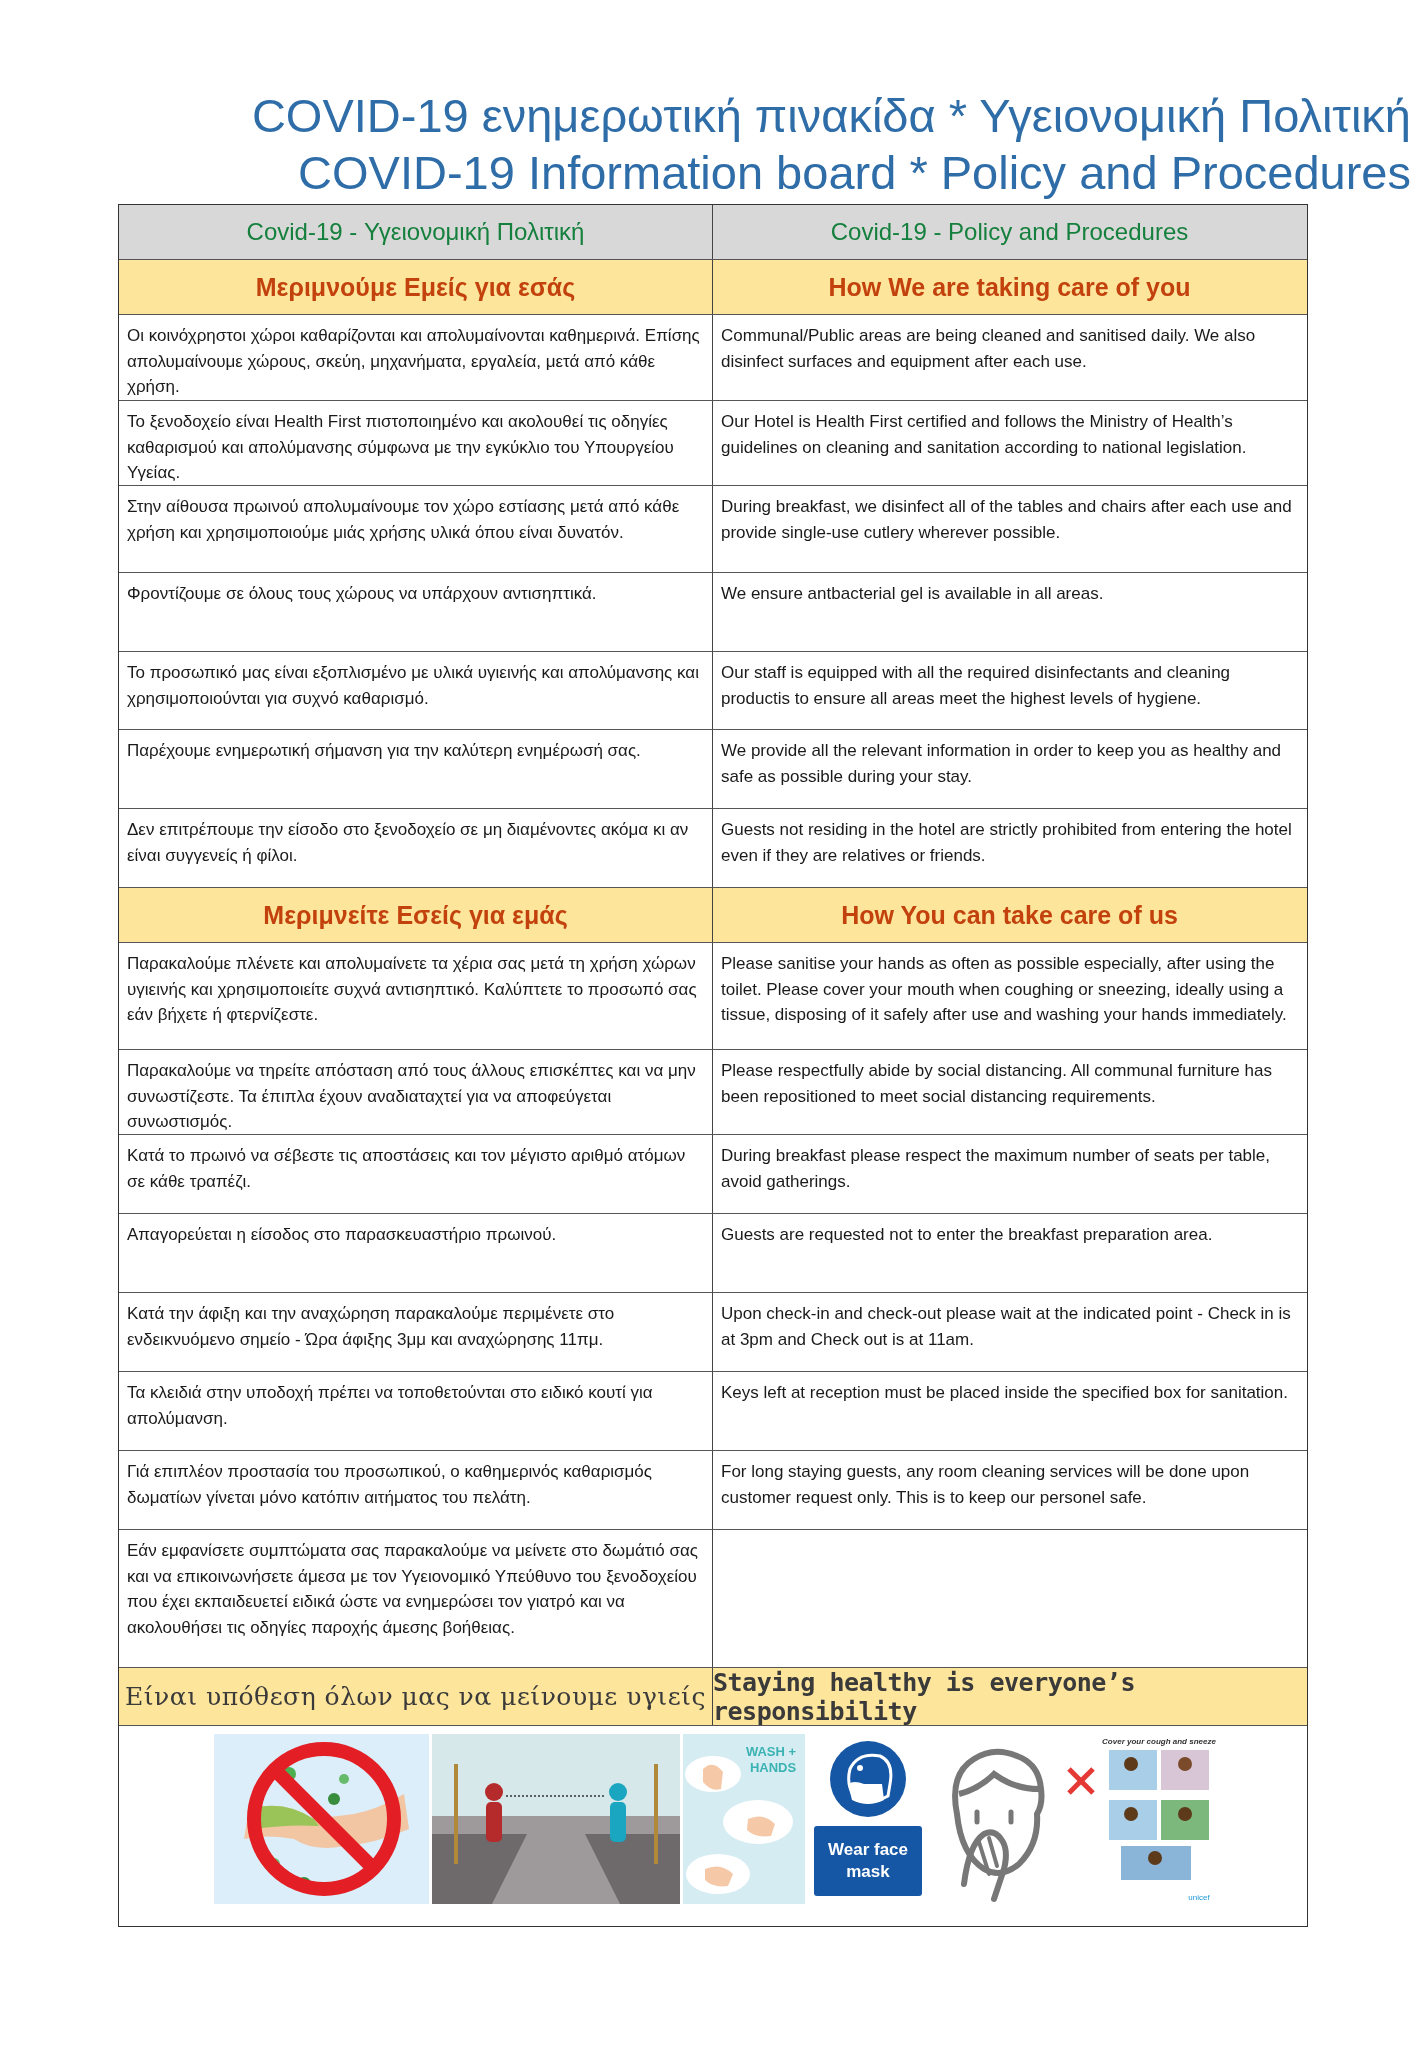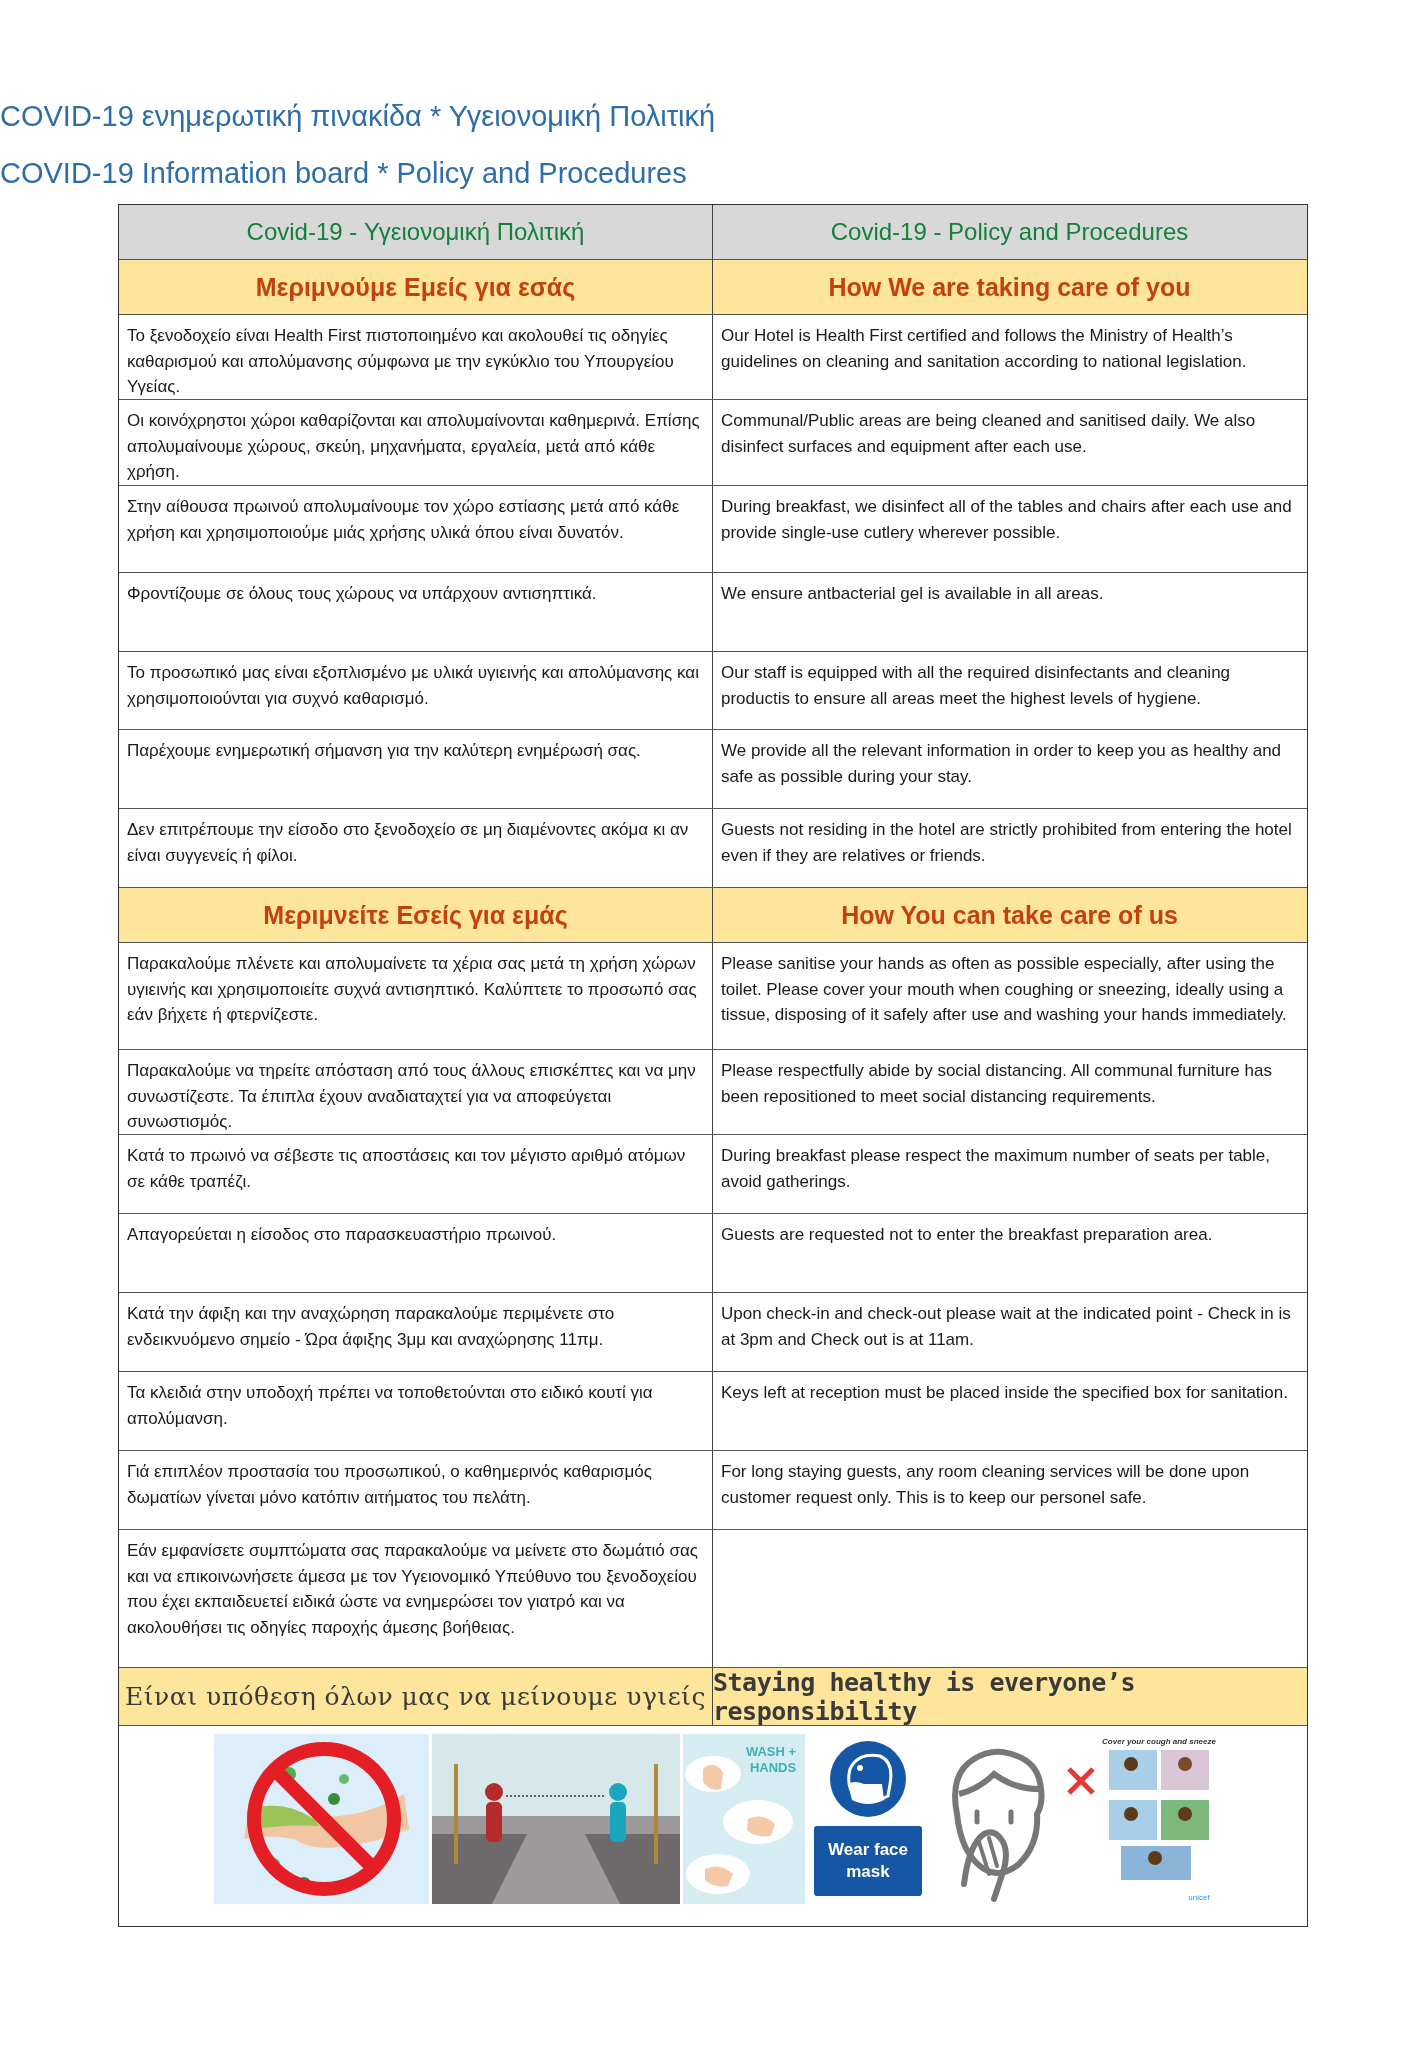--- a/index.html
+++ b/index.html
@@ -1,17 +1,17 @@
 <!DOCTYPE html>
 <html><head>
 <meta charset="utf-8">
 <style>
   html, body { margin: 0; padding: 0; background: #ffffff; }
   body { width: 1411px; height: 2048px; position: relative; font-family: "Liberation Sans", "DejaVu Sans", sans-serif; color: #1a1a1a; }
-  .title { position: absolute; left: 0; width: 1411px; text-align: left; color: #2e6da8; font-size: 29px; line-height: 56px; letter-spacing: 0px; }
+  .title { position: absolute; left: 0; width: 1411px; text-align: right; color: #2e6da8; font-size: 47px; line-height: 56px; letter-spacing: 0px; }
   .title.l1 { top: 88px; }
   .title.l2 { top: 145px; }
   .board { position: absolute; left: 118px; top: 204px; width: 1190px; border: 1.5px solid #333; box-sizing: border-box; }
   .row { display: flex; border-bottom: 1.5px solid #555; box-sizing: border-box; }
   .row:last-child { border-bottom: none; }
   .cell { box-sizing: border-box; }
   .cell.left { width: 594px; border-right: 1.5px solid #444; }
   .cell.right { width: 593px; }
   .hdr-gray { background: #d8d8d8; height: 55px; }
   .hdr-gray .cell { display: flex; align-items: center; justify-content: center; color: #15803d; font-size: 24px; }
@@ -35,27 +35,27 @@
 <div class="board">
   <div class="row hdr-gray">
     <div class="cell left">Covid-19 - Υγειονομική Πολιτική</div>
     <div class="cell right">Covid-19 - Policy and Procedures</div>
   </div>
 
   <div class="row hdr-yellow">
     <div class="cell left">Μεριμνούμε Εμείς για εσάς</div>
     <div class="cell right">How We are taking care of you</div>
   </div>
+  <div class="row body-row" style="height:86px">
+    <div class="cell left">Οι κοινόχρηστοι χώροι καθαρίζονται και απολυμαίνονται καθημερινά. Επίσης απολυμαίνουμε χώρους, σκεύη, μηχανήματα, εργαλεία, μετά από κάθε χρήση.</div>
+    <div class="cell right">Communal/Public areas are being cleaned and sanitised daily. We also disinfect surfaces and equipment after each use.</div>
+  </div>
   <div class="row body-row" style="height:85px">
     <div class="cell left">Το ξενοδοχείο είναι Health First πιστοποιημένο και ακολουθεί τις οδηγίες καθαρισμού και απολύμανσης σύμφωνα με την εγκύκλιο του Υπουργείου Υγείας.</div>
     <div class="cell right">Our Hotel is Health First certified and follows the Ministry of Health’s guidelines on cleaning and sanitation according to national legislation.</div>
-  </div>
-  <div class="row body-row" style="height:86px">
-    <div class="cell left">Οι κοινόχρηστοι χώροι καθαρίζονται και απολυμαίνονται καθημερινά. Επίσης απολυμαίνουμε χώρους, σκεύη, μηχανήματα, εργαλεία, μετά από κάθε χρήση.</div>
-    <div class="cell right">Communal/Public areas are being cleaned and sanitised daily. We also disinfect surfaces and equipment after each use.</div>
   </div>
   <div class="row body-row" style="height:87px">
     <div class="cell left">Στην αίθουσα πρωινού απολυμαίνουμε τον χώρο εστίασης μετά από κάθε χρήση και χρησιμοποιούμε μιάς χρήσης υλικά όπου είναι δυνατόν.</div>
     <div class="cell right">During breakfast, we disinfect all of the tables and chairs after each use and provide single-use cutlery wherever possible.</div>
   </div>
   <div class="row body-row" style="height:79px">
     <div class="cell left">Φροντίζουμε σε όλους τους χώρους να υπάρχουν αντισηπτικά.</div>
     <div class="cell right">We ensure antbacterial gel is available in all areas.</div>
   </div>
   <div class="row body-row" style="height:78px">

